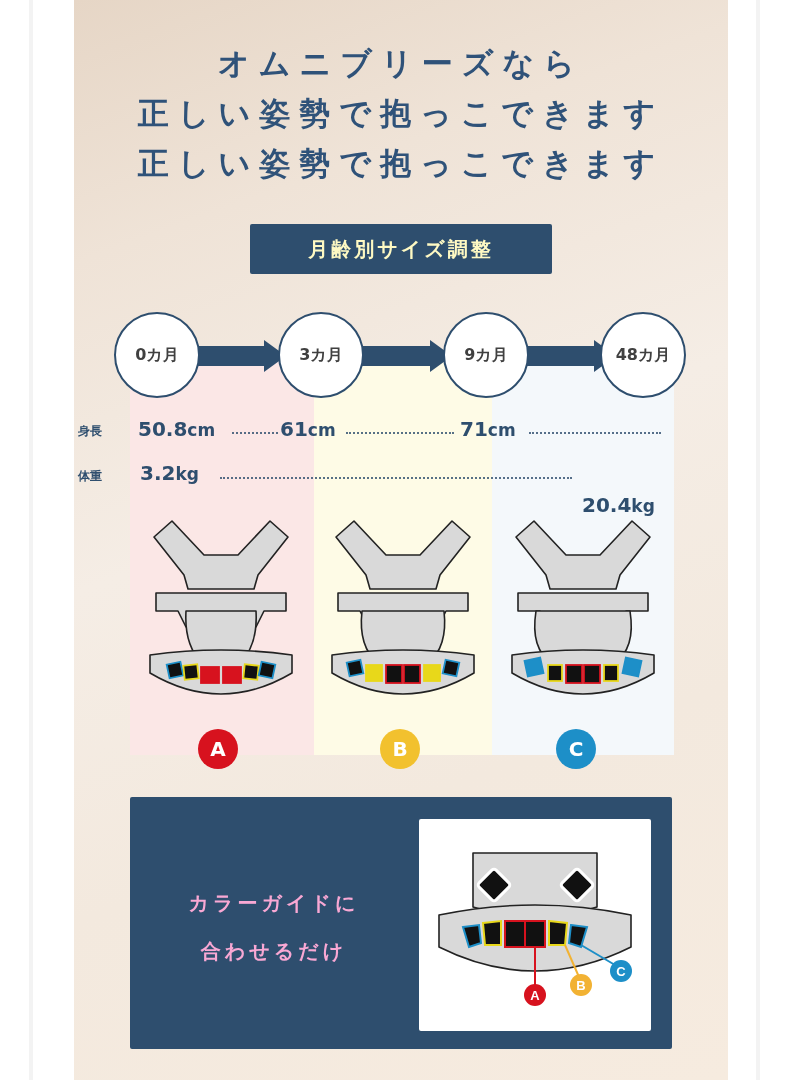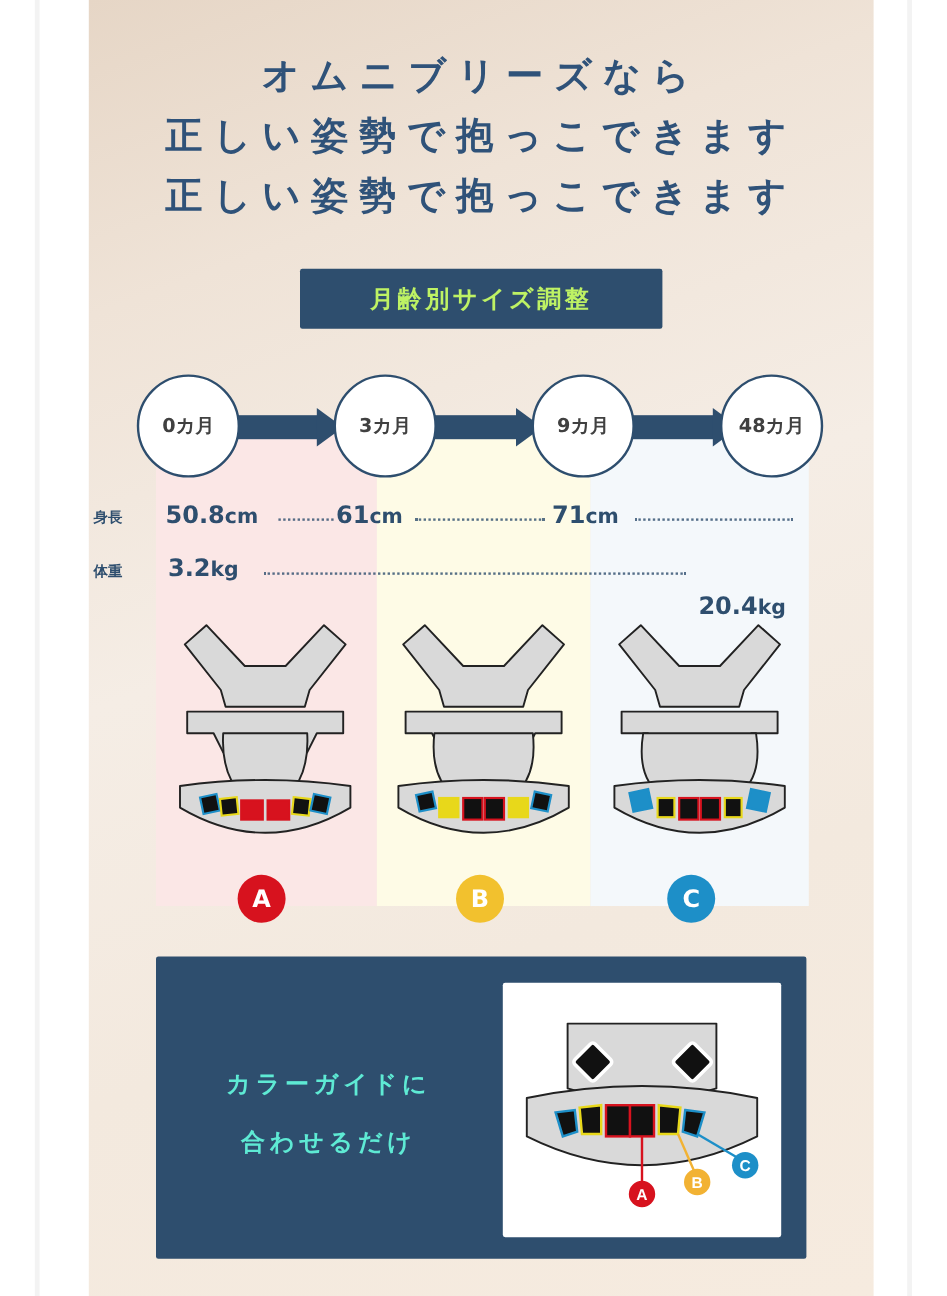--- a/index.html
+++ b/index.html
@@ -15,21 +15,21 @@
     overflow: hidden;
   }
 
   .headline {
     position: absolute; left: 0; top: 38px; width: 654px; text-align: center;
     color: #2f5279; font-size: 31px; font-weight: bold; letter-spacing: 9px; line-height: 50px;
   }
 
   .size-label {
     position: absolute; left: 176px; top: 224px; width: 302px; height: 50px;
-    background: #2e4e6e; color: #bef264; font-size: 20px; font-weight: bold; letter-spacing: 3px;
+    background: #2e4e6e; color: #fef9c3; font-size: 20px; font-weight: bold; letter-spacing: 3px;
     display: flex; align-items: center; justify-content: center; border-radius: 2px;
   }
 
   .col-bg { position: absolute; top: 355px; height: 400px; }
   .col-a { left: 56px; width: 184px; background: #fbe7e6; }
   .col-b { left: 240px; width: 178px; background: #fefbe6; }
   .col-c { left: 418px; width: 182px; background: #f4f8fb; }
 
   .arrow { position: absolute; top: 340px; height: 32px; }
   .arrow .shaft { position: absolute; left: 0; top: 6px; height: 20px; background: #2e4e6e; }
@@ -55,21 +55,21 @@
     color: #fff; font-weight: bold; font-size: 20px;
     display: flex; align-items: center; justify-content: center;
   }
 
   .guide-box {
     position: absolute; left: 56px; top: 797px; width: 542px; height: 252px;
     background: #2e4e6e; border-radius: 2px;
   }
   .guide-text {
     position: absolute; left: 24px; top: 82px; width: 240px; text-align: center;
-    color: #5eead4; font-size: 20px; font-weight: bold; letter-spacing: 4px; line-height: 48px;
+    color: #f9a8d4; font-size: 20px; font-weight: bold; letter-spacing: 4px; line-height: 48px;
   }
   .guide-img {
     position: absolute; left: 289px; top: 22px; width: 232px; height: 212px;
     background: #ffffff; border-radius: 2px;
   }
 </style>
 </head>
 <body>
 
 <div class="edge-line-left"></div>

